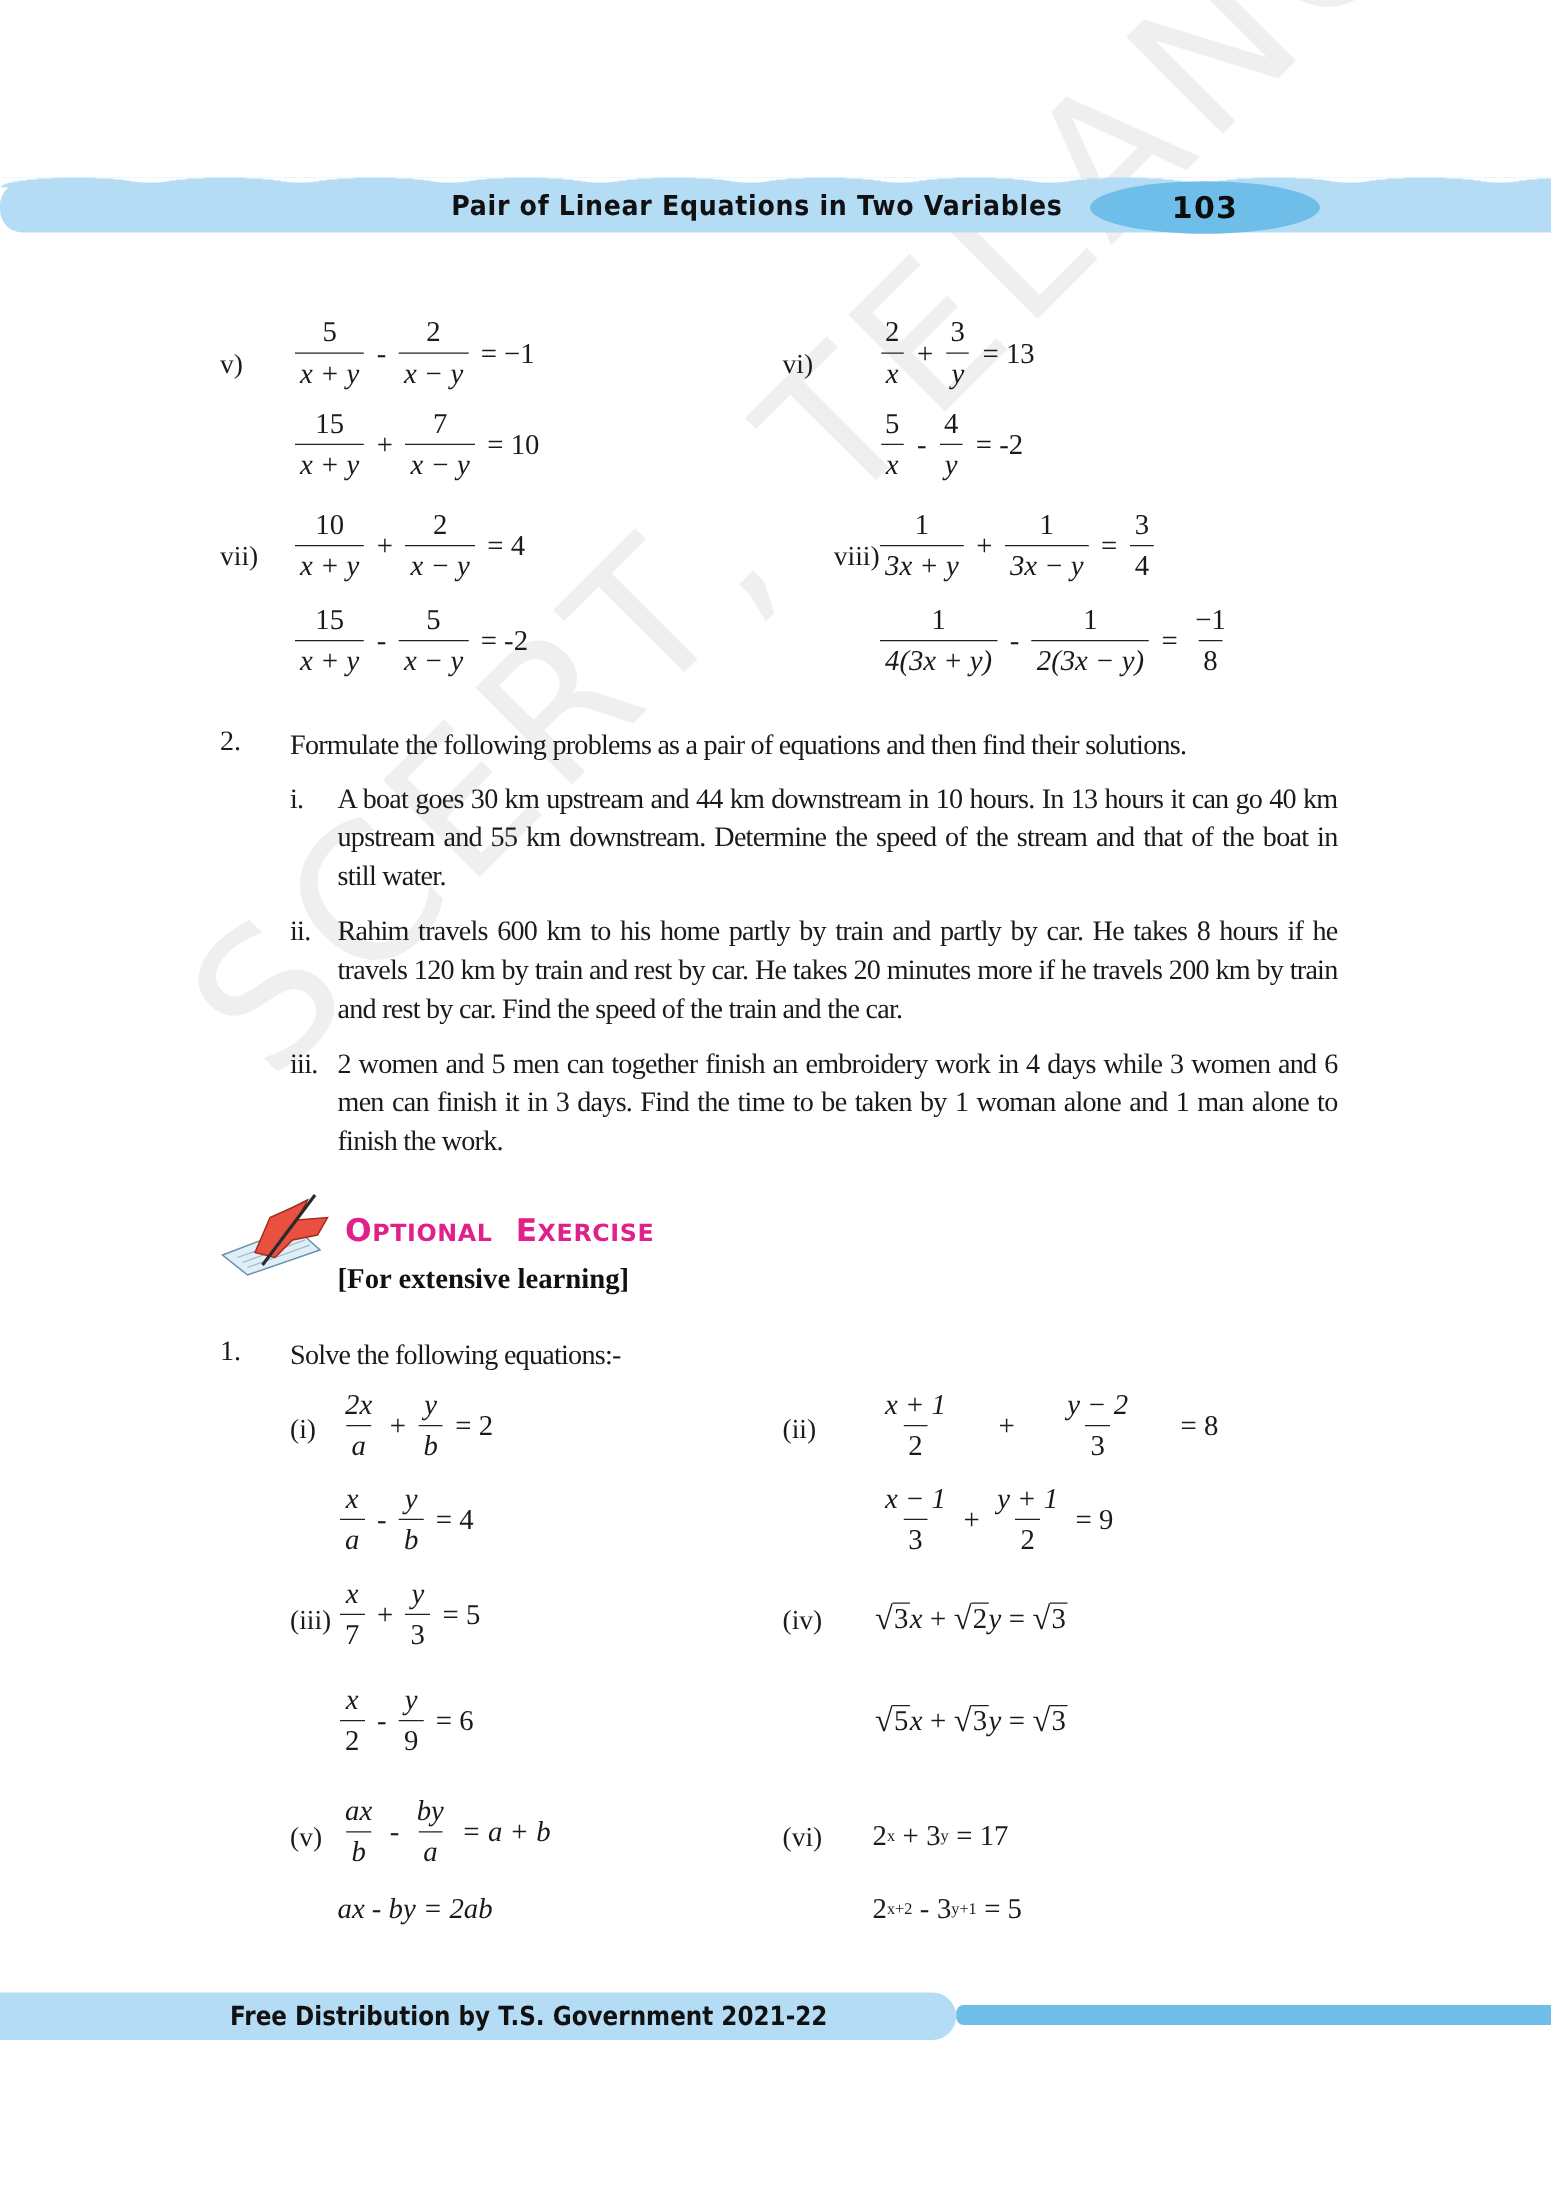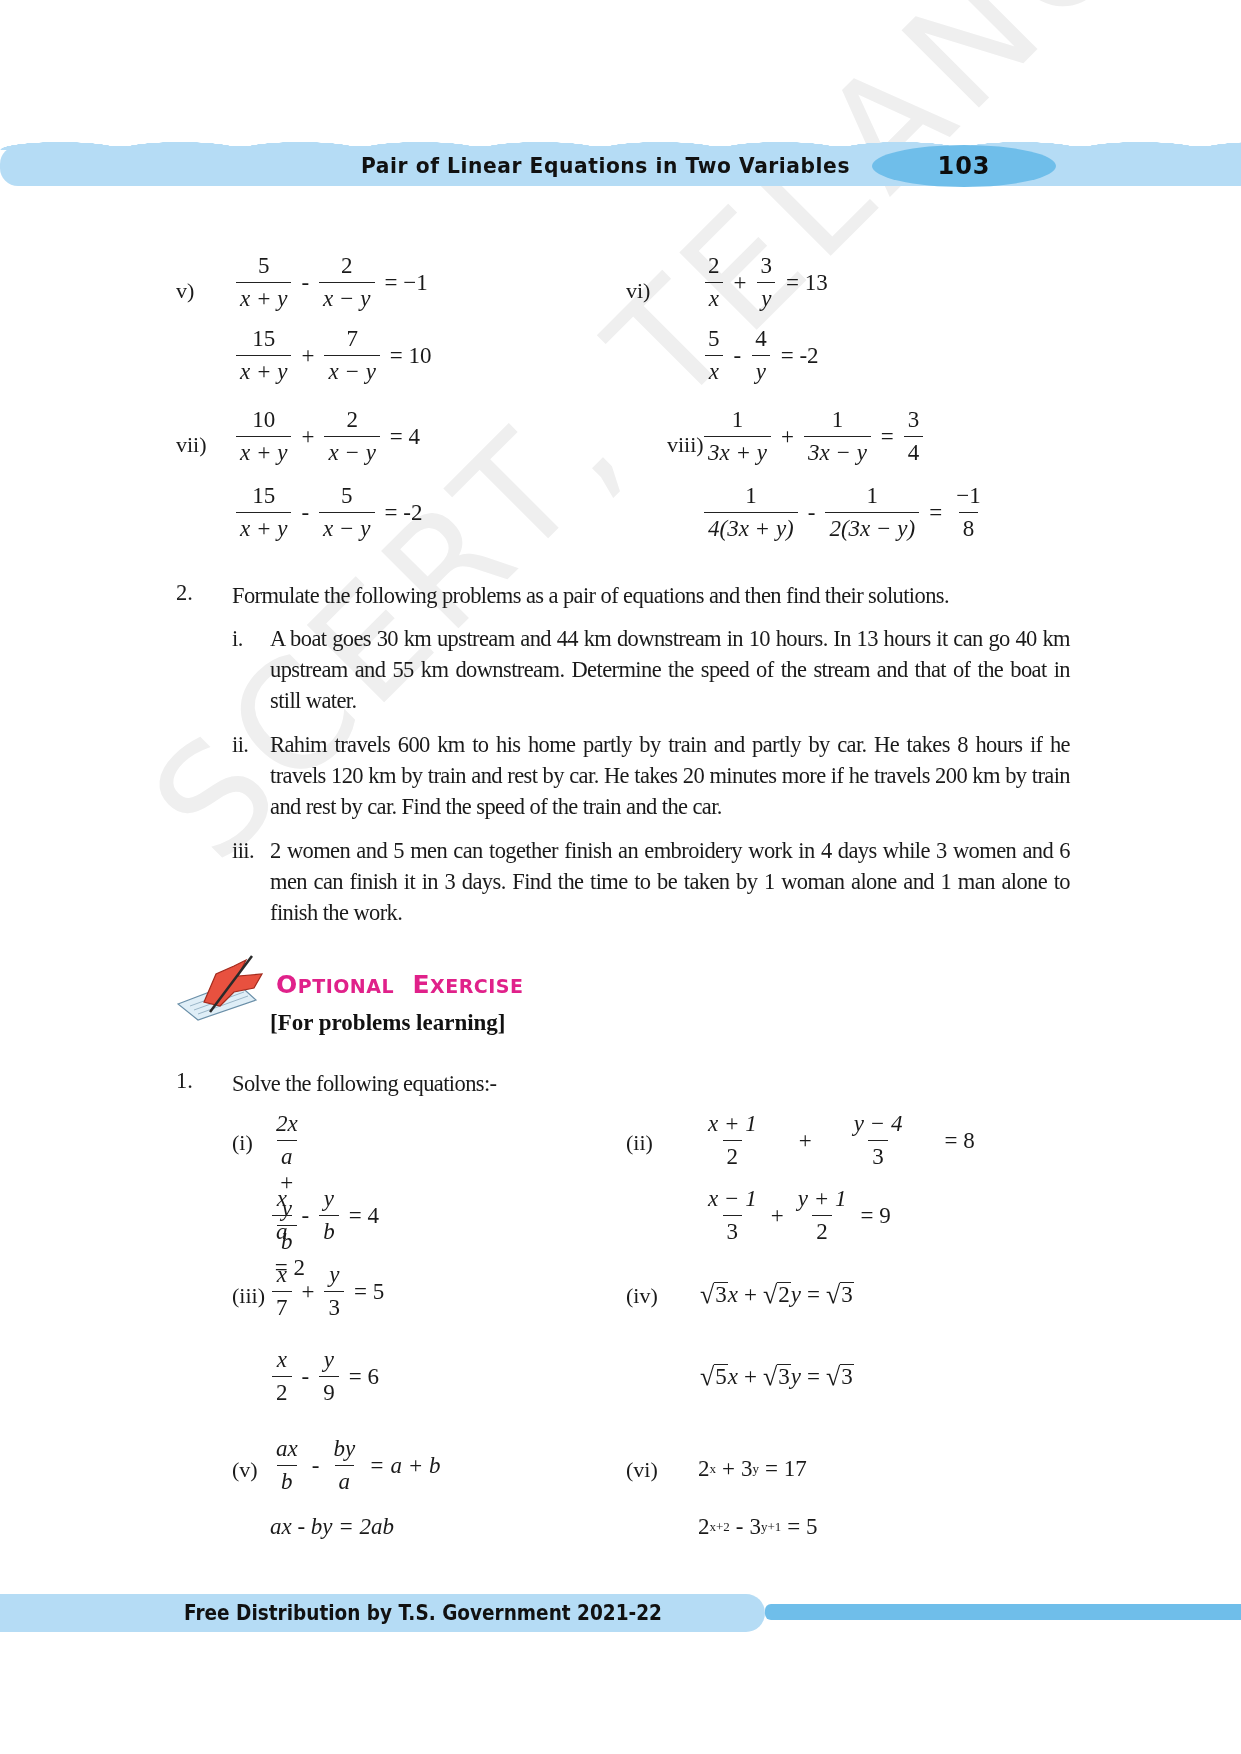--- a/index.html
+++ b/index.html
@@ -199,27 +199,27 @@
     <line x1="14" y1="54" x2="64" y2="36" stroke="#9ab6c8" stroke-width="1"></line>
     <line x1="18" y1="58" x2="68" y2="40" stroke="#9ab6c8" stroke-width="1"></line>
     <line x1="22" y1="62" x2="72" y2="44" stroke="#9ab6c8" stroke-width="1"></line>
     <path d="M28,50 L40,22 L58,14 L70,8 L62,24 L86,22 L78,36 L58,40 L44,54 Z" fill="#e8513f" stroke="#a32a1c" stroke-width="1.2"></path>
     <line x1="34" y1="60" x2="76" y2="4" stroke="#2a2a2a" stroke-width="2.5"></line>
   </svg>
 </div>
 <div class="abs opt-title" style="left:276px; top:970px;">
   <span>O</span><span class="small">PTIONAL</span>&nbsp;&nbsp;<span>E</span><span class="small">XERCISE</span>
 </div>
-<div class="abs opt-sub" style="left:270px; top:1010px;">[For problems learning]</div>
+<div class="abs opt-sub" style="left:270px; top:1010px;">[For extensive learning]</div>
 
 <div class="abs q-num" style="left:176px; top:1068px;">1.</div>
 <div class="abs para" style="left:232px; top:1068px;">Solve the following equations:-</div>
 
 <div class="abs roman" style="left:232px; top:1130px;">(i)</div>
-<div class="abs mth" style="left:268px; top:1111px;flex-direction:column;">
+<div class="abs mth" style="left:268px; top:1111px;">
   <span class="frac">
       <span class="num it">2x</span>
       <span class="den">a</span>
     </span>
   <span class="op">+</span>
   <span class="frac">
       <span class="num it">y</span>
       <span class="den">b</span>
     </span>
   <span class="rhs">= 2</span>
@@ -238,21 +238,21 @@
 </div>
 
 <div class="abs roman" style="left:626px; top:1130px;">(ii)</div>
 <div class="abs mth" style="left:700px; top:1111px;gap:28px;">
   <span class="frac">
       <span class="num it">x + 1</span>
       <span class="den up">2</span>
     </span>
   <span class="op">+</span>
   <span class="frac">
-      <span class="num it">y − 4</span>
+      <span class="num it">y − 2</span>
       <span class="den up">3</span>
     </span>
   <span class="rhs">= 8</span>
 </div>
 <div class="abs mth" style="left:700px; top:1186px;justify-content:space-between;">
   <span class="frac">
       <span class="num it">x − 1</span>
       <span class="den up">3</span>
     </span>
   <span class="op">+</span>

